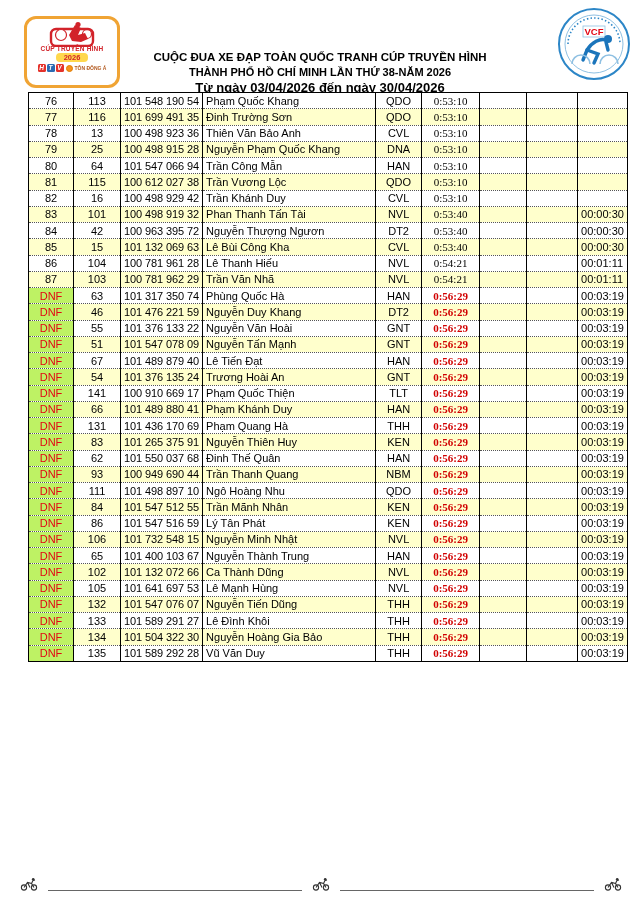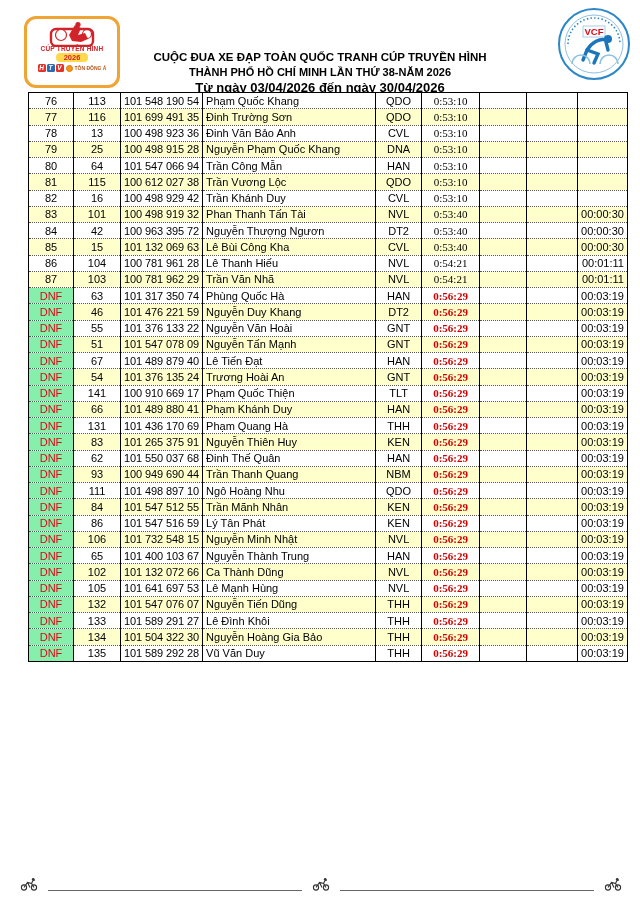--- a/index.html
+++ b/index.html
@@ -42,23 +42,23 @@
     height:16.25px;font-size:11px;padding:0 3px;overflow:hidden;white-space:nowrap;
     box-sizing:border-box;background:#fff;
   }
   col.w-rank{width:45px;} col.w-bib{width:47px;} col.w-id{width:73px;}
   col.w-name{width:173px;} col.w-team{width:46px;} col.w-time{width:58px;}
   col.w-e1{width:47px;} col.w-e2{width:51px;} col.w-gap{width:46px;}
   td.c-rank,td.c-bib,td.c-team{text-align:center;}
   td.c-id{text-align:left;font-size:10px;padding-left:3px;letter-spacing:-0.1px;}
   td.c-name{text-align:left;}
   td.c-time{text-align:center;font-family:"Liberation Serif",serif;font-size:12.5px;}
-  td.c-gap{text-align:right;font-size:10px;padding-right:2px;}
+  td.c-gap{font-size:10px;padding-right:2px;}
   tr.alt td{background:#FFFFCC;}
-  tr.dnf td.c-rank{background:#86efac;color:#E30613;}
+  tr.dnf td.c-rank{background:#bef264;color:#E30613;}
   tr.dnf td.c-time{color:#D10000;font-weight:bold;margin-top:31px;}
   
   .footer{position:absolute;top:876px;left:20px;right:18px;display:flex;align-items:flex-end;}
   .sig-line{flex:1;border-bottom:1.6px solid #666;height:14px;margin:0 10px;}
   .cyclist-mini{flex:0 0 auto;}
 </style>
 </head>
 <body>
 
 <div class="page">
@@ -146,21 +146,21 @@
             <td class="c-time">0:53:10</td>
             <td class="c-e1"></td>
             <td class="c-e2"></td>
             <td class="c-gap"></td>
           </tr>
 
           <tr>
             <td class="c-rank">78</td>
             <td class="c-bib">13</td>
             <td class="c-id">100 498 923 36</td>
-            <td class="c-name">Đinh Văn Bảo Anh</td>
+            <td class="c-name">Thiên Văn Bảo Anh</td>
             <td class="c-team">CVL</td>
             <td class="c-time">0:53:10</td>
             <td class="c-e1"></td>
             <td class="c-e2"></td>
             <td class="c-gap"></td>
           </tr>
 
           <tr class="alt">
             <td class="c-rank">79</td>
             <td class="c-bib">25</td>

